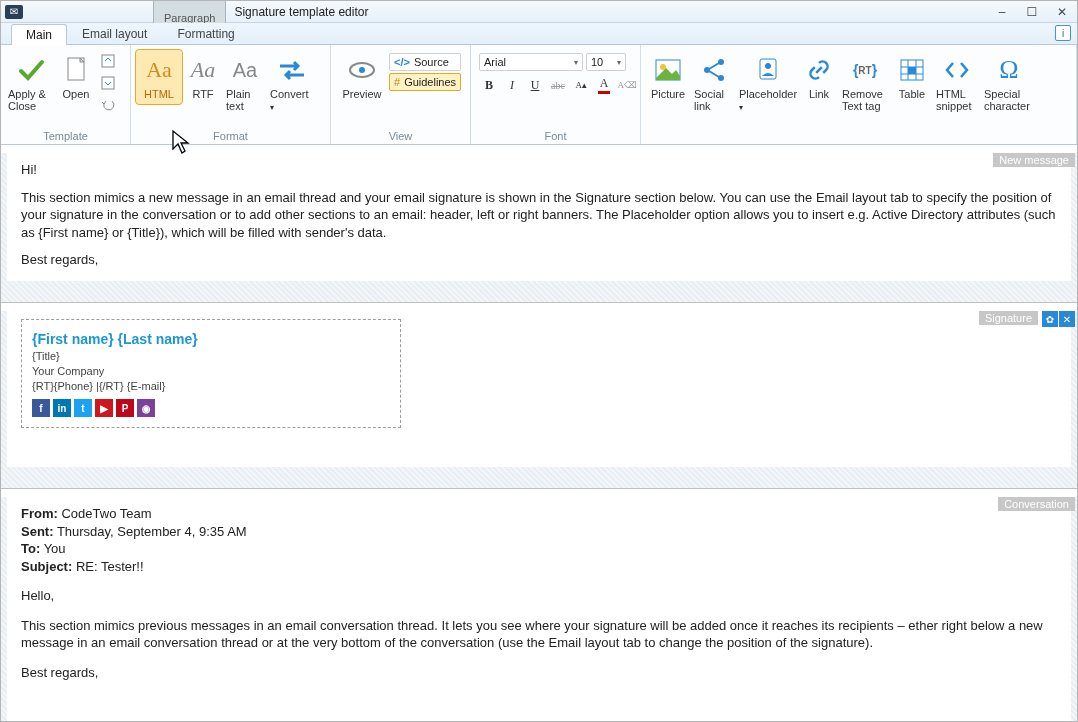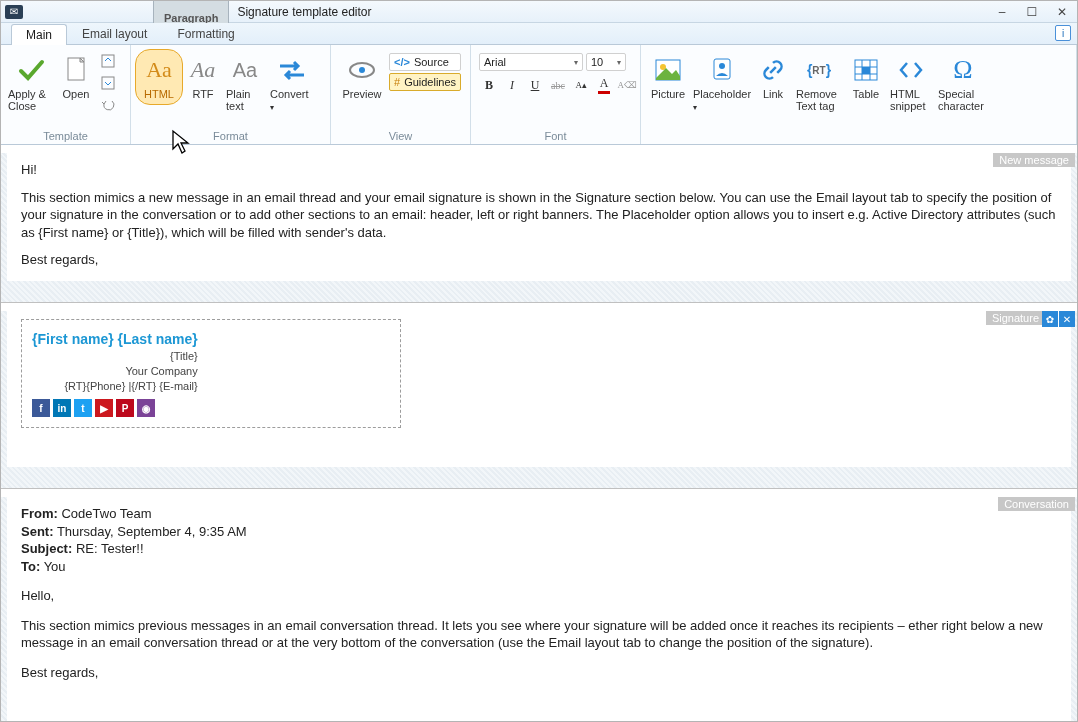--- a/index.html
+++ b/index.html
@@ -2,38 +2,38 @@
 <html><head>
 <meta charset="utf-8">
 <style>
   * { box-sizing: border-box; }
   html, body { margin:0; padding:0; font-family: "Segoe UI", Tahoma, sans-serif; font-size:12px; color:#222; }
   body { width:1078px; height:722px; background:#fff; border:1px solid #b4b4b4; overflow:hidden; position:relative; }
 
   
   .titlebar { height:22px; background:linear-gradient(#f4f9fd,#e7f1fa); border-bottom:1px solid #c7d6e3; display:flex; align-items:center; padding-left:4px; }
   .app-icon { width:18px; height:14px; background:#2a3f55; border-radius:2px; display:flex; align-items:center; justify-content:center; color:#fff; font-size:10px; }
-  .tab-context { margin-left:130px; background:#d4dde2; border:1px solid #a7b3bd; border-bottom:none; border-radius:2px 2px 0 0; padding:12px 10px 1px; font-size:11px; color:#555;font-weight:bold; }
+  .tab-context { margin-left:130px; background:#d4dde2; border:1px solid #a7b3bd; border-bottom:none; border-radius:2px 2px 0 0; padding:12px 10px 1px; font-size:11px; color:#555; }
   .window-title { margin-left:8px; font-size:12px; color:#222; }
   .winbtns { margin-left:auto; display:flex; }
   .winbtn { width:30px; height:20px; display:flex; align-items:center; justify-content:center; font-size:12px; color:#444; cursor:default; }
 
   
   .tabs-row { height:22px; background:linear-gradient(#eef6fc,#e3effa); border-bottom:1px solid #b9c9d8; display:flex; align-items:flex-end; padding-left:10px; position:relative;}
   .tab { padding:3px 14px 3px; font-size:12px; color:#1a1a1a; border:1px solid transparent; border-bottom:none; border-radius:3px 3px 0 0; cursor:default;}
   .tab.active { background:#fff; border-color:#b9c9d8; position:relative; top:1px; }
   .tab:not(.active){ color:#444; }
   .info-icon { position:absolute; right:6px; top:2px; width:16px; height:16px; border:1px solid #4a90d9; color:#1a6bb8; display:flex; align-items:center; justify-content:center; font-size:10px; background:#fff; border-radius:2px;}
 
   
   .ribbon { height:100px; background:#fbfdff; border-bottom:1px solid #b9c9d8; display:flex; }
   .group { border-right:1px solid #d2dfe9; padding:4px 4px 0 4px; display:flex; flex-direction:column; align-items:stretch; }
   .group-body { display:flex; flex:1 1 auto; align-items:flex-start; }
   .group-title { text-align:center; font-size:11px; color:#7a8b99; padding:0 0 2px; }
-  .big-btn { width:52px; display:flex; flex-direction:column; align-items:center; justify-content:flex-start; padding:4px 2px; border:1px solid transparent; border-radius:15px; cursor:default; gap:2px;}
+  .big-btn { width:52px; display:flex; flex-direction:column; align-items:center; justify-content:flex-start; padding:4px 2px; border:1px solid transparent; border-radius:4px; cursor:default; gap:2px;}
   .big-btn .ico { width:32px; height:32px; display:flex; align-items:center; justify-content:center; }
   .big-btn .lbl { font-size:11px; text-align:left; line-height:1.1; color:#333; white-space:normal;}
   .big-btn.sel { background:#ffe9b3; border:1px solid #e7a92b; }
   .big-btn.sel .lbl { color:#b86a00; font-weight:500;}
   .small-stack { display:flex; flex-direction:column; gap:2px; padding:2px 2px; }
   .small-btn { width:22px; height:20px; border:1px solid transparent; display:flex; align-items:center; justify-content:center; font-size:10px; color:#555; }
   .chip { border:1px solid #d0d0d0; border-radius:2px; height:18px; display:flex; align-items:center; padding:0 4px; font-size:11px; background:#fff; gap:4px;}
   .chip .arrow{ font-size:8px; color:#666;}
   .chip.guidelines{ background:#fff3c4; border-color:#d9ab2b; }
   .inline-row { display:flex; gap:3px; align-items:flex-start; }
@@ -45,21 +45,21 @@
   }
   .section-label { position:absolute; right:2px; top:0px; background:#c7c7c7; color:#fff; font-size:11px; padding:1px 6px; }
   .section-icons { position:absolute; right:2px; top:0px; display:flex;}
   .sigctl { width:16px; height:16px; background:#2a88d8; color:#fff; display:flex; align-items:center; justify-content:center; font-size:10px; margin-left:1px;}
   .panel { position:relative; border-bottom:1px solid #c0c0c0; }
   .panel-inner { background:#fff; margin:8px 6px; padding:8px 14px; font-size:13px; color:#222; line-height:1.35; }
   .dotted-box { border:1px dashed #9d9d9d; display:flex; gap:14px; padding:10px; width:380px;}
   .logo-box { width:72px; height:72px; background:#2e2e2e; border-radius:6px; color:#fff; display:flex; flex-direction:column; align-items:center; justify-content:center; font-family:Arial; font-size:14px; position:relative;}
   .logo-box::after { content:""; position:absolute; right:-6px; top:50%; width:0; height:0; border-left:10px solid #2e2e2e; border-top:8px solid transparent; border-bottom:8px solid transparent; transform:translateY(-50%); }
   .sig-name { color:#1c97d4; font-weight:bold; font-size:14px; }
-  .sig-line { font-size:11px; color:#444;text-align:right; }
+  .sig-line { font-size:11px; color:#444; }
   .social { display:flex; gap:3px; margin-top:6px;}
   .soc { width:18px; height:18px; color:#fff; display:flex; align-items:center; justify-content:center; font-size:10px; font-weight:bold;}
   .soc.fb{background:#3b5998}.soc.in{background:#0077b5}.soc.tw{background:#1da1f2}.soc.yt{background:#cc181e}.soc.pi{background:#bd081c}.soc.ig{background:#7b4397}
 
   .cursor { position:absolute; left:170px; top:128px; pointer-events:none; }
 
   svg { display:block; }
 </style>
 </head>
 <body>
@@ -211,20 +211,31 @@
       <div class="big-btn" style="width:46px">
         <div class="ico">
             <svg width="28" height="24">
               <rect x="2" y="2" width="24" height="20" fill="#fff" stroke="#2a88d8"></rect>
               <circle cx="9" cy="9" r="3" fill="#f4c430"></circle>
               <path d="M2 20 L12 10 L18 16 L22 12 L26 18 L26 22 L2 22Z" fill="#6cb33f"></path>
             </svg>
           </div>
         <div class="lbl">Picture</div>
       </div>
+      <div class="big-btn" style="width:46px">
+        <div class="ico">
+            <svg width="26" height="26">
+              <circle cx="6" cy="13" r="3" fill="#2a88d8"></circle>
+              <circle cx="20" cy="5" r="3" fill="#2a88d8"></circle>
+              <circle cx="20" cy="21" r="3" fill="#2a88d8"></circle>
+              <path d="M8 12 L18 6 M8 14 L18 20" stroke="#2a88d8" stroke-width="2"></path>
+            </svg>
+          </div>
+        <div class="lbl">Social link</div>
+      </div>
       <div class="big-btn" style="width:62px">
         <div class="ico">
             <svg width="28" height="26">
               <rect x="6" y="2" width="16" height="20" rx="2" fill="#fff" stroke="#2a88d8"></rect>
               <circle cx="14" cy="9" r="3" fill="#2a88d8"></circle>
               <path d="M8 19 Q14 13 20 19" fill="#2a88d8"></path>
             </svg>
           </div>
         <div class="lbl"><span>Placeholder</span><br><span style="font-size:8px">▾</span></div>
       </div>
@@ -271,21 +282,21 @@
   <div class="panel-inner" style="height:128px">
     <div>Hi!</div>
     <div style="height:10px"></div>
     <div>This section mimics a new message in an email thread and your email signature is shown in the Signature section below. You can use the Email layout tab to specify the position of your signature in the conversation or to add other sections to an email: header, left or right banners. The Placeholder option allows you to insert e.g. Active Directory attributes (such as {First name} or {Title}), which will be filled with sender's data.</div>
     <div style="height:10px"></div>
     <div>Best regards,</div>
   </div>
 </div>
 
 <div class="panel hatched" style="height:178px">
-  <div class="section-label" style="right:32px">Signature</div>
+  <div class="section-label" style="right:39px">Signature</div>
   <div class="section-icons">
     <div class="sigctl">✿</div>
     <div class="sigctl">✕</div>
   </div>
   <div class="panel-inner" style="height:156px">
     <div class="dotted-box">
       <div>
         <div class="sig-name">{First name} {Last name}</div>
         <div class="sig-line">{Title}</div>
         <div class="sig-line">Your Company</div>
@@ -301,22 +312,22 @@
       </div>
     </div>
   </div>
 </div>
 
 <div class="panel hatched" style="height:245px;border-bottom:none">
   <div class="section-label">Conversation</div>
   <div class="panel-inner" style="height:224px">
     <div><b>From:</b><span> CodeTwo Team</span></div>
     <div><b>Sent:</b><span> Thursday, September 4, 9:35 AM</span></div>
+    <div><b>To:</b><span> You</span></div>
     <div><b>Subject:</b><span> RE: Tester!!</span></div>
-    <div><b>To:</b><span> You</span></div>
     <div style="height:12px"></div>
     <div>Hello,</div>
     <div style="height:12px"></div>
     <div>This section mimics previous messages in an email conversation thread. It lets you see where your signature will be added once it reaches its recipients – ether right below a new message in an email conversation thread or at the very bottom of the conversation (use the Email layout tab to change the position of the signature).</div>
     <div style="height:12px"></div>
     <div>Best regards,</div>
   </div>
 </div>
 
 <svg class="cursor" width="20" height="26">

